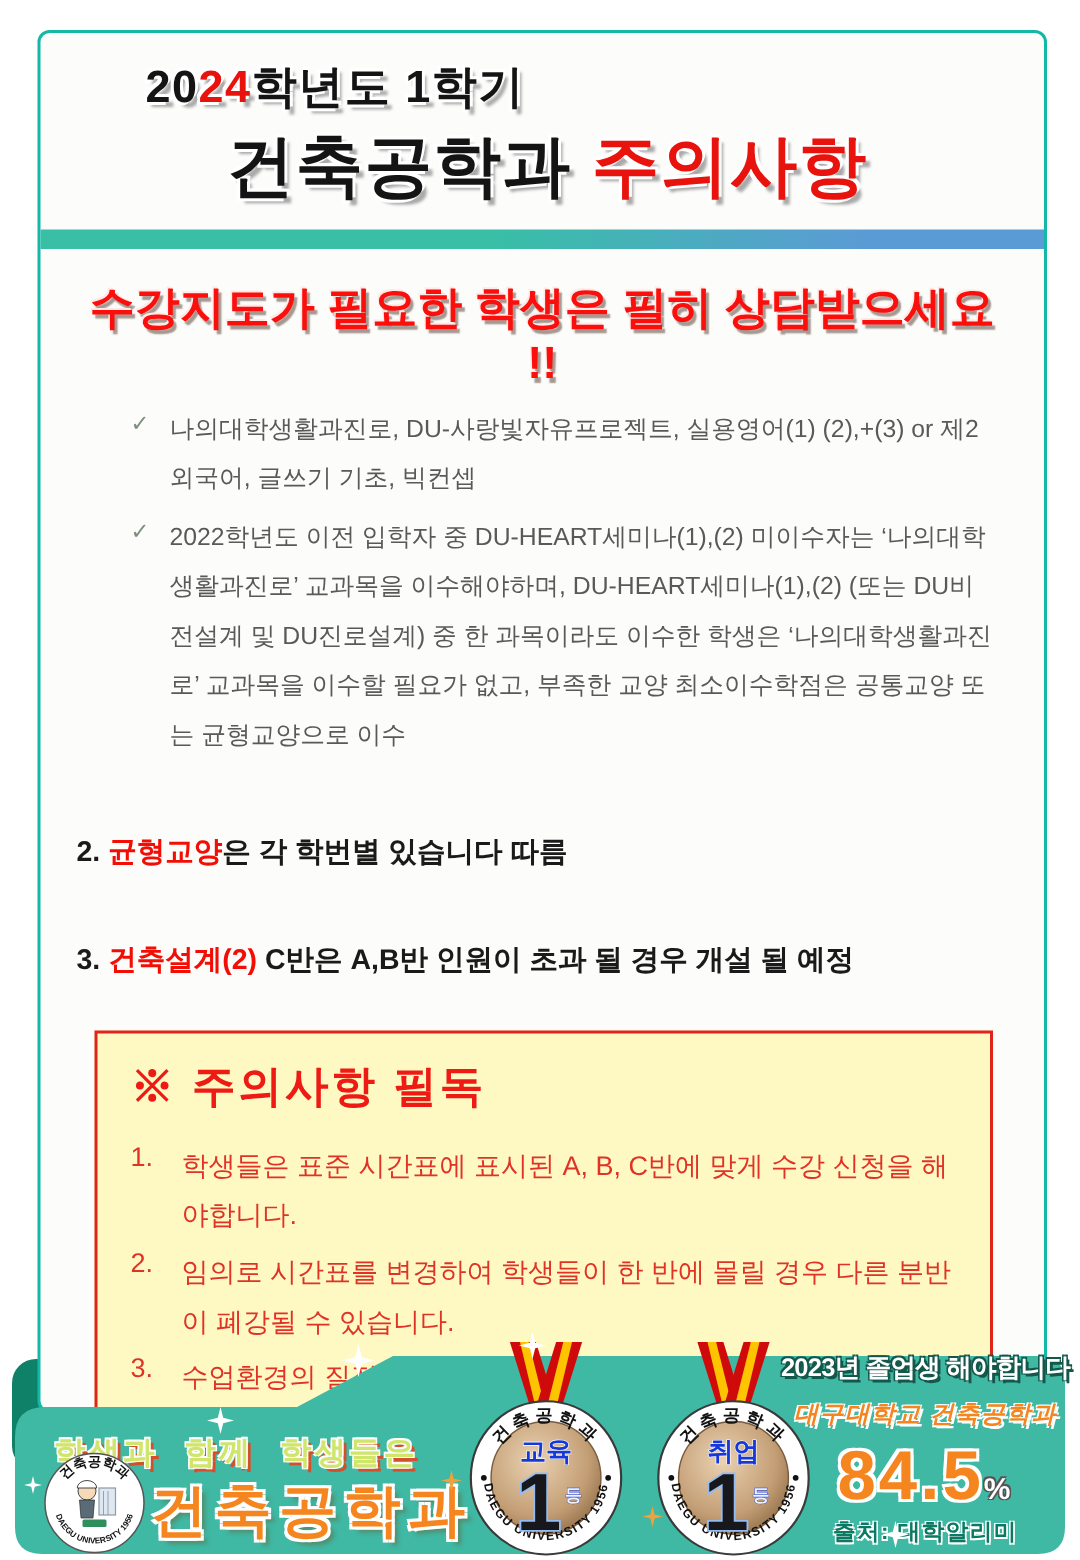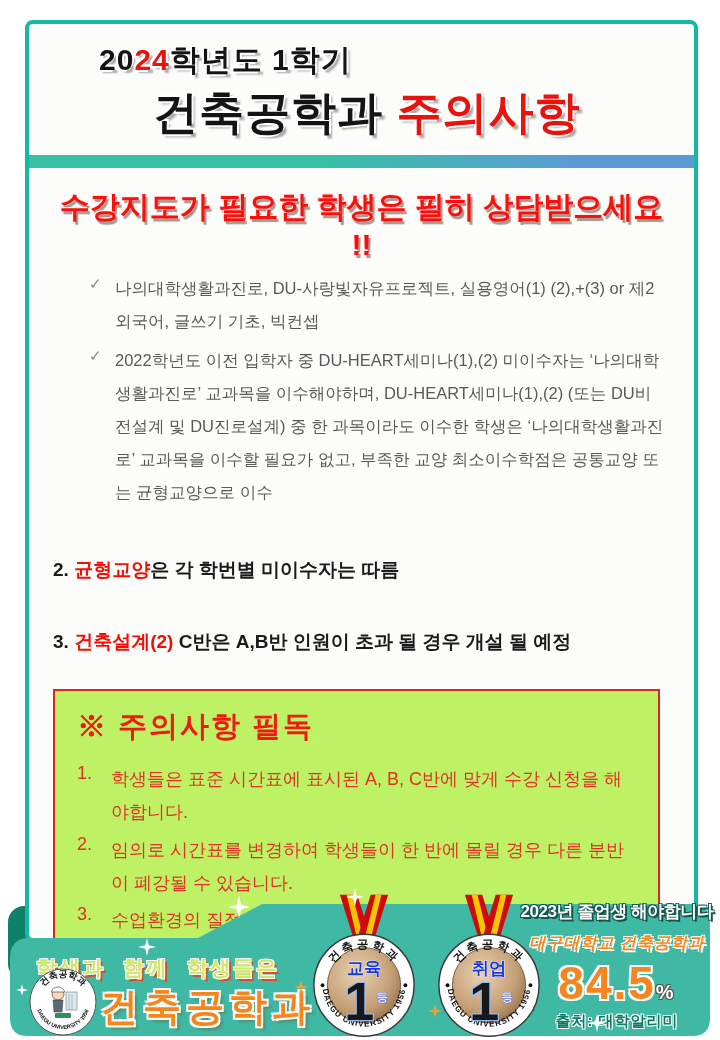--- a/index.html
+++ b/index.html
@@ -1,20 +1,20 @@
 <!DOCTYPE html>
 <html><head>
 <meta charset="utf-8">
 <style>
   html,body{margin:0;padding:0;background:#fff;}
   .canvas{position:relative;width:720px;height:1040px;background:#ffffff;overflow:hidden;
           font-family:"Liberation Sans", sans-serif;}
   
   .page{position:absolute;left:25px;top:20px;width:673px;height:922px;background:#fcfcfa;
-        border:4px solid #14b8a6;border-radius:8px;z-index:1;box-sizing:border-box;padding:0 24px;}
+        border:2px solid #14b8a6;border-radius:8px;z-index:1;box-sizing:border-box;padding:0 24px;}
   
   .hdr-sub{margin-top:16px;padding-left:46px;font-size:30px;font-weight:800;color:#141414;
            text-shadow:-2px -2px 0 #fff,2px -2px 0 #fff,-2px 2px 0 #fff,3px 3px 2px #a9a9a9;letter-spacing:1px;}
   .hdr-title{margin-top:2px;padding-left:100px;font-size:45px;font-weight:800;color:#141414;letter-spacing:1px;
            text-shadow:-2px -2px 0 #fff,2px -2px 0 #fff,-2px 2px 0 #fff,3px 3px 2px #a9a9a9;}
   .red-seg{color:#e8130c;}
   .grad-bar{height:13px;margin:12px -24px 0 -24px;
             background:linear-gradient(90deg,#38bfa6 0%,#38bfa6 45%,#5b9bd5 82%,#5b9bd5 100%);}
   
   .headline{margin-top:19px;text-align:center;font-size:30px;font-weight:800;color:#fb0f0c;letter-spacing:0px;
@@ -22,21 +22,21 @@
   
   .sec{margin-top:36px;font-size:19px;font-weight:800;color:#1a1a1a;letter-spacing:0px;}
   .sec .hl{color:#f20d05;}
   .sec2{margin-top:48px;}
   .sec3{margin-top:46px;}
   .bullets{margin-top:10px;}
   .bullet{display:flex;margin-top:6px;padding-left:36px;}
   .bullet .mark{width:26px;color:#7d8f7d;font-size:15px;flex:0 0 26px;padding-top:3px;}
   .bullet .btxt{width:552px;font-size:16.5px;color:#595959;line-height:2.0;}
   
-  .warnbox{margin:34px 10px 0 0;border:2px solid #e0231c;background:#bef264;padding:16px 22px 18px 22px;}
+  .warnbox{margin:34px 10px 0 12px;border:2px solid #e0231c;background:#fef9c3;padding:16px 22px 18px 22px;}
   .warn-title{font-size:29px;font-weight:800;color:#ee1b14;letter-spacing:2px;}
   .warn-list{margin-top:16px;}
   .warn-item{display:flex;margin-top:4px;}
   .warn-item .wnum{flex:0 0 34px;font-size:18px;color:#e03227;}
   .warn-item .wtxt{width:566px;font-size:18px;color:#e03227;line-height:1.85;}
   
   .footer-tab{position:absolute;left:8px;top:906px;width:40px;height:74px;background:#0f8169;border-radius:16px;z-index:0;}
   .banner-svg{position:absolute;left:0;top:900px;z-index:2;}
   .footer-layer{position:absolute;left:0;top:880px;width:720px;height:160px;z-index:3;}
   .slogan{position:absolute;left:36px;top:74px;font-size:21px;font-weight:800;color:#cfe56b;word-spacing:10px;letter-spacing:2px;
@@ -81,21 +81,21 @@
       <div class="bullet">
         <span class="mark">✓</span>
         <span class="btxt">나의대학생활과진로, DU-사랑빛자유프로젝트, 실용영어(1) (2),+(3) or 제2외국어, 글쓰기 기초, 빅컨셉</span>
       </div>
       <div class="bullet">
         <span class="mark">✓</span>
         <span class="btxt">2022학년도 이전 입학자 중 DU-HEART세미나(1),(2) 미이수자는 ‘나의대학생활과진로’ 교과목을 이수해야하며, DU-HEART세미나(1),(2) (또는 DU비전설계 및 DU진로설계) 중 한 과목이라도 이수한 학생은 ‘나의대학생활과진로’ 교과목을 이수할 필요가 없고, 부족한 교양 최소이수학점은 공통교양 또는 균형교양으로 이수</span>
       </div>
     </div>
 
-    <div class="sec sec2"><span>2.</span> <span class="hl">균형교양</span><span>은 각 학번별 미이수자는 따름</span></div>
+    <div class="sec sec2"><span>2.</span> <span class="hl">균형교양</span><span>은 각 학번별 있습니다 따름</span></div>
 
     <div class="sec sec3"><span>3.</span> <span class="hl">건축설계(2)</span><span> C반은 A,B반 인원이 초과 될 경우 개설 될 예정</span></div>
 
     <div class="warnbox">
       <div class="warn-title">※  주의사항 필독</div>
       <div class="warn-list">
         <div class="warn-item">
           <span class="wnum">1.</span>
           <span class="wtxt">학생들은 표준 시간표에 표시된 A, B, C반에 맞게 수강 신청을 해야합니다.</span>
         </div>

